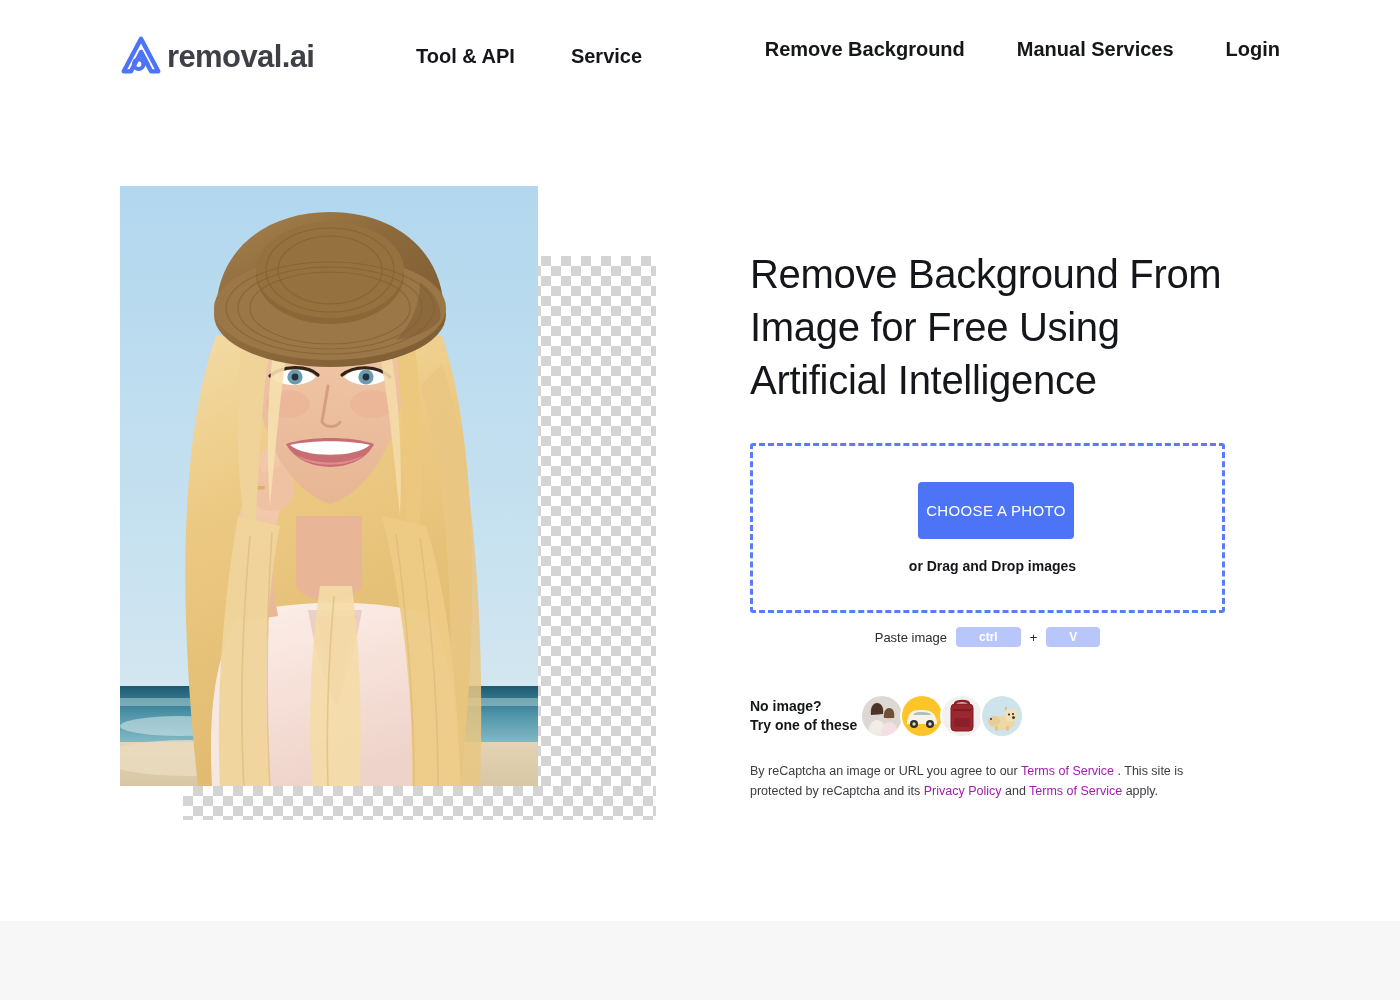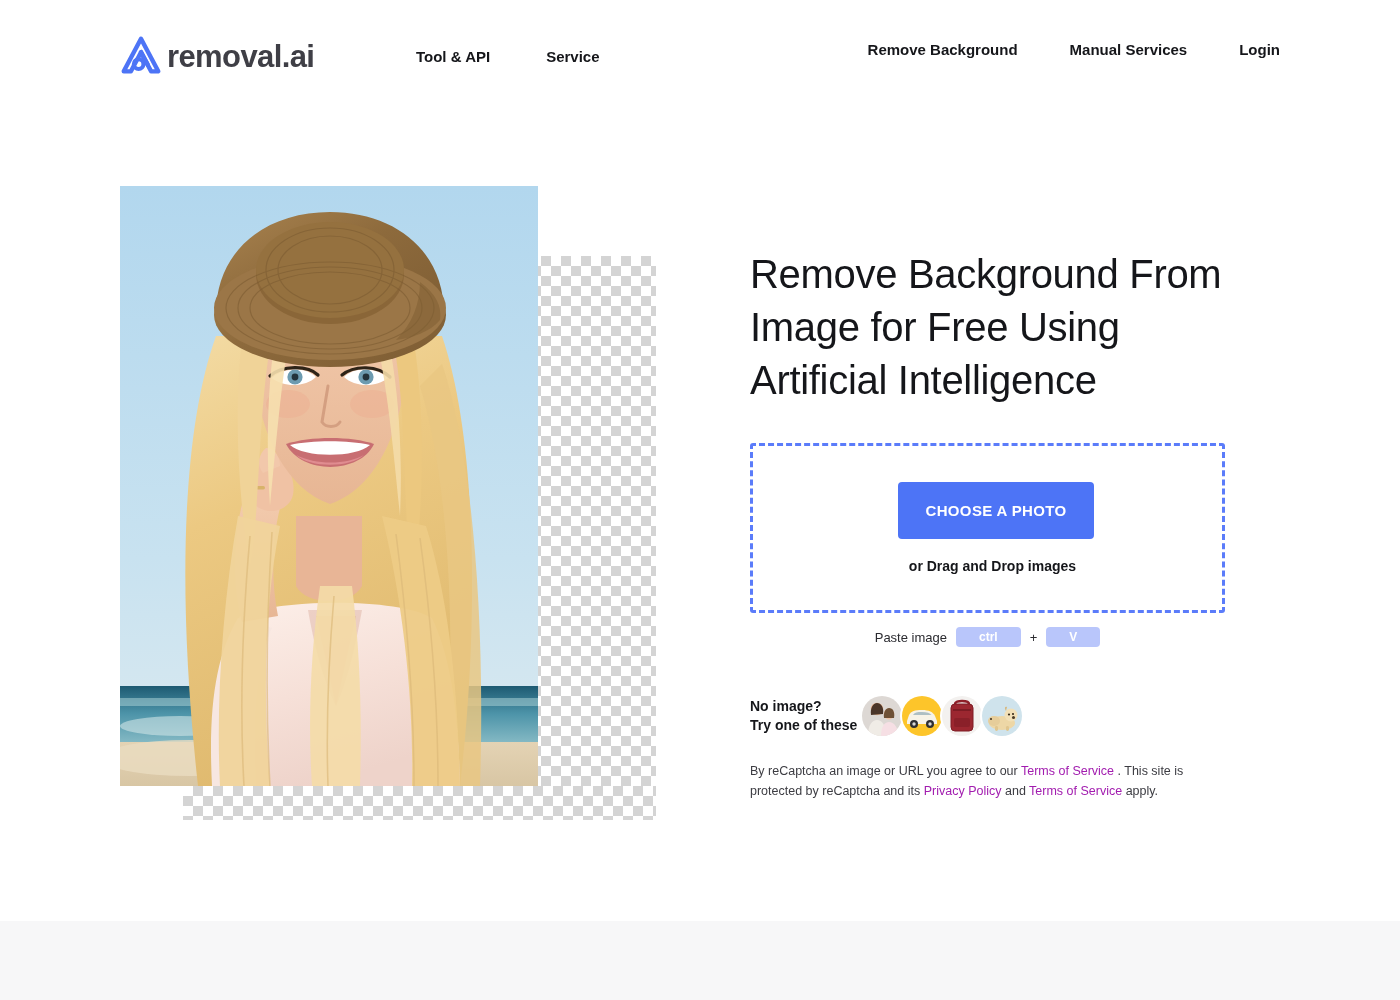--- a/index.html
+++ b/index.html
@@ -29,21 +29,21 @@
   }
   .nav-left {
     position: absolute; left: 416px; top: 45px;
     display: flex; gap: 56px;
   }
   .nav-right {
     position: absolute; right: 120px; top: 38px;
     display: flex; gap: 52px;
   }
   .nav-link {
-    font-size: 15px; font-weight: 700; color: #15161a;
+    font-size: 20px; font-weight: 700; color: #15161a;
     text-decoration: none; white-space: nowrap; line-height: 23px;
     cursor: pointer;
   }
 
   
   .preview-wrap {
     position: absolute; left: 120px; top: 186px;
     width: 536px; height: 634px;
   }
   
@@ -86,23 +86,23 @@
     position: absolute; left: 750px; top: 443px;
     width: 475px; height: 170px;
     border: 3px dashed #5b7cfa;
     border-radius: 3px;
     display: flex; flex-direction: column;
     align-items: center; justify-content: center;
     cursor: pointer;
     background: #ffffff;
   }
   .choose-btn {
-    width: 196px; height: 57px;
+    width: 156px; height: 57px;
     background: #4d74f6; border: none; border-radius: 4px;
-    color: #ffffff; font-size: 15px; font-weight: 700;
+    color: #ffffff; font-size: 15px; font-weight: 400;
     letter-spacing: 0.35px;
     font-family: "Liberation Sans", sans-serif;
     cursor: pointer;
     display:flex; align-items:center; justify-content:center;margin-left:17px;
   }
   .drag-text {
     margin-top: 19px;
     font-size: 14px; font-weight: 700; color: #15161a; margin-left: 10px;
   }
 

